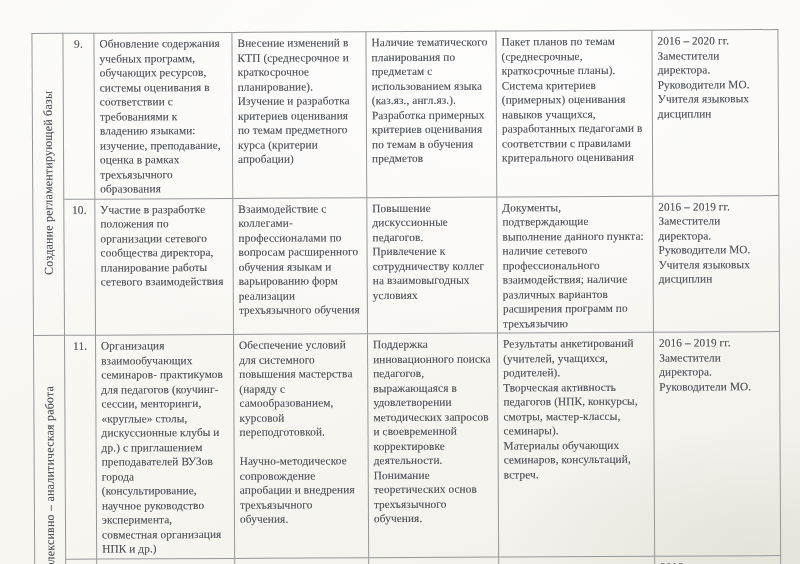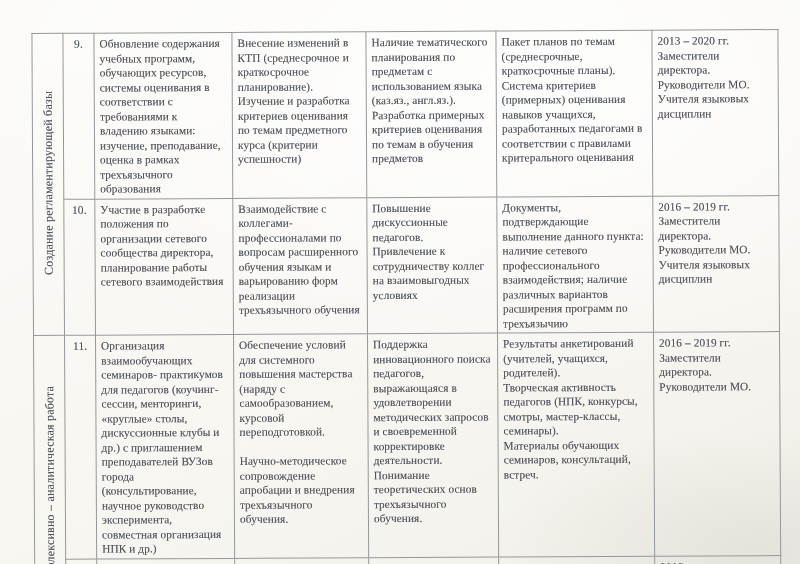--- a/index.html
+++ b/index.html
@@ -58,26 +58,26 @@
         <col style="width:130px">
         <col style="width:156px">
         <col style="width:126px">
       </colgroup>
       <tbody>
           <tr style="height: 136px;">
             <td class="vcell" rowspan="2"><span class="vtext">Создание регламентирующей базы</span></td>
             <td class="num">9.</td>
             <td class="cell c0">Обновление содержания учебных программ, обучающих ресурсов, системы оценивания в соответствии с требованиями к владению языками: изучение, преподавание, оценка в рамках трехъязычного образования</td>
             <td class="cell c1">Внесение изменений в КТП (среднесрочное и краткосрочное планирование).
-Изучение и разработка критериев оценивания по темам предметного курса (критерии успешности)</td>
+Изучение и разработка критериев оценивания по темам предметного курса (критерии апробации)</td>
             <td class="cell c2">Наличие тематического планирования по предметам с использованием языка (каз.яз., англ.яз.).
 Разработка примерных критериев оценивания по темам в обучения предметов</td>
             <td class="cell c3">Пакет планов по темам (среднесрочные, краткосрочные планы).
 Система критериев (примерных) оценивания навыков учащихся, разработанных педагогами в соответствии с правилами критерального оценивания</td>
-            <td class="cell c4">2013 – 2020 гг.
+            <td class="cell c4">2016 – 2020 гг.
 Заместители директора.
 Руководители МО.
 Учителя языковых дисциплин</td>
           </tr>
           <tr style="height: 110px;">
             <td class="num">10.</td>
             <td class="cell c0">Участие в разработке положения по организации сетевого сообщества директора, планирование работы сетевого взаимодействия</td>
             <td class="cell c1">Взаимодействие с коллегами-профессионалами по вопросам расширенного обучения языкам и варьированию форм реализации трехъязычного обучения</td>
             <td class="cell c2">Повышение дискуссионные педагогов.
 Привлечение к сотрудничеству коллег на взаимовыгодных условиях</td>

